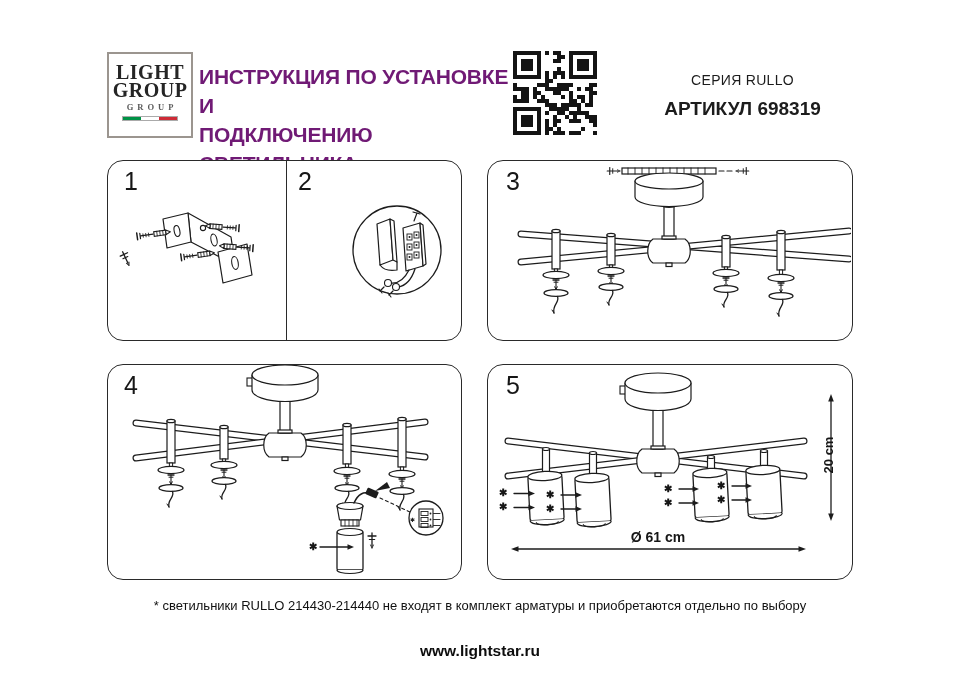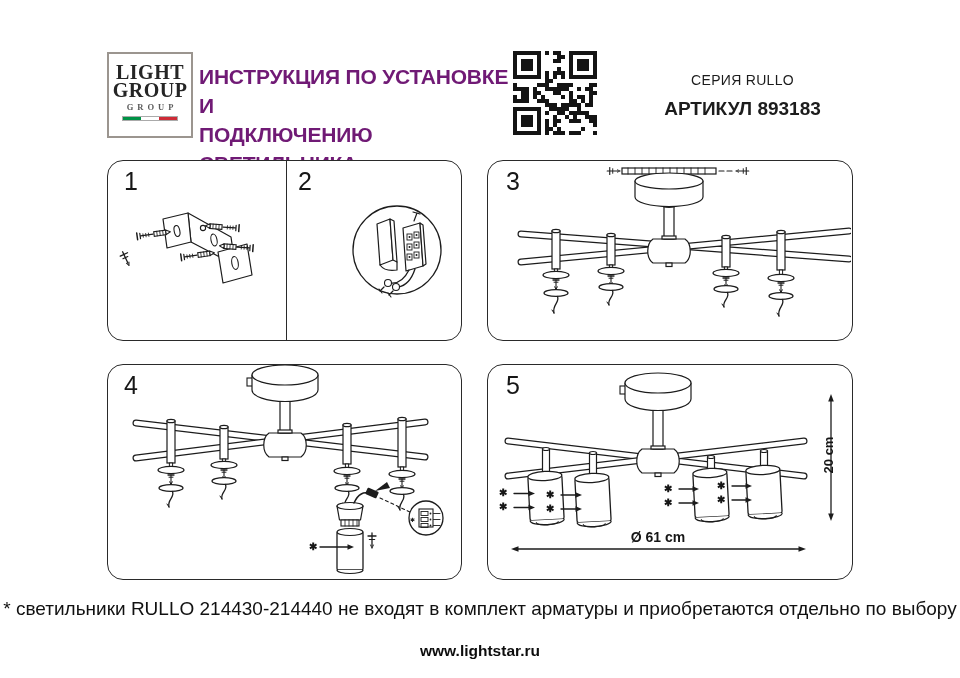--- a/index.html
+++ b/index.html
@@ -53,21 +53,21 @@
     position:absolute; left:100px; top:164px; width:140px; text-align:center;
     font-size:14px; font-weight:bold; color:#161616;
   }
   .dim-h {
     position:absolute; left:318px; top:83px; width:44px; height:14px; text-align:center;
     font-size:13px; font-weight:bold; color:#161616;
     transform:rotate(-90deg); transform-origin:50% 50%;
   }
   .footnote {
     position:absolute; left:0; top:578px; width:100%; text-align:center;
-    font-size:19px; color:#111;
+    font-size:13px; color:#111;
   }
   .footer-url {
     position:absolute; left:0; top:622px; width:100%; text-align:center;
     font-size:15.5px; font-weight:bold; color:#0d0d0d;
   }
 </style>
 </head>
 <body>
 
 <div class="page">
@@ -310,21 +310,21 @@
       <rect x="44" y="80" width="4" height="4" fill="#141414"></rect>
       <rect x="48" y="80" width="4" height="4" fill="#141414"></rect>
       <rect x="56" y="80" width="4" height="4" fill="#141414"></rect>
       <rect x="60" y="80" width="4" height="4" fill="#141414"></rect>
       <rect x="64" y="80" width="4" height="4" fill="#141414"></rect>
       <rect x="80" y="80" width="4" height="4" fill="#141414"></rect>
     </svg>
 
   <div class="series-wrap">
     <div class="series">СЕРИЯ RULLO</div>
-    <div class="article">АРТИКУЛ 893183</div>
+    <div class="article">АРТИКУЛ 698319</div>
   </div>
 
   <div class="stepbox box12">
     <div class="divider"></div>
     <span class="pn" style="left:16px;top:8px">1</span>
     <span class="pn" style="left:190px;top:8px">2</span>
     <svg id="svg-p1" style="left:6px;top:36px" width="172" height="140" viewBox="0 0 172 140">
         <polygon points="74,16 117,40 121,68 77,45" fill="#fff" stroke="#1c1c1c" stroke-width="1.2" stroke-linejoin="round"></polygon>
         <polygon points="49,22 74,16 77,45 53,51" fill="#fff" stroke="#1c1c1c" stroke-width="1.2" stroke-linejoin="round"></polygon>
         <ellipse cx="63" cy="34" rx="2.8" ry="5.5" transform="rotate(-12 63 34)" fill="#fff" stroke="#1c1c1c" stroke-width="1.1"></ellipse>

